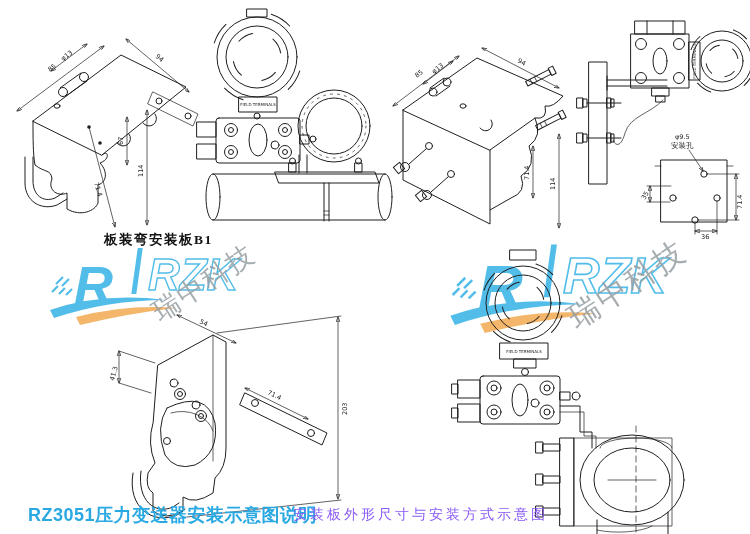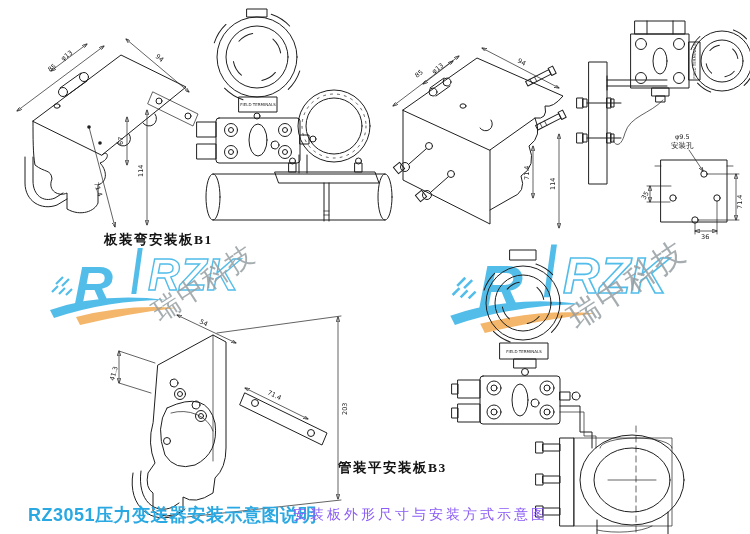--- a/index.html
+++ b/index.html
@@ -393,18 +393,17 @@
     <line class="thin" x1="168" y1="232" x2="216" y2="232"></line>
 
     <path class="thin" d="M160,200 A36,10 0 0 1 232,200"></path>
     <line x1="157" y1="272" x2="157" y2="286"></line>
     <line x1="228" y1="264" x2="228" y2="286"></line>
     <path class="thin" d="M157,282 A38,12 0 0 0 212,278"></path>
     <line class="thin" x1="196" y1="178" x2="196" y2="286" stroke-dasharray="6 4"></line>
   </svg>
 
   <div class="fig-label" style="left:104px;top:231px;z-index:2">板装弯安装板B1</div>
-  <div class="fig-label" style="left:338px;top:459px;z-index:2">管装平安装板B3</div>
 
   <div class="footer-title" style="left:28px;top:503px;color:#29a8e2;z-index:2">RZ3051压力变送器安装示意图说明</div>
   <div class="footer-sub" style="left:293px;top:506px;z-index:2">安装板外形尺寸与安装方式示意图</div>
 
 </div>
 
 </body></html>

